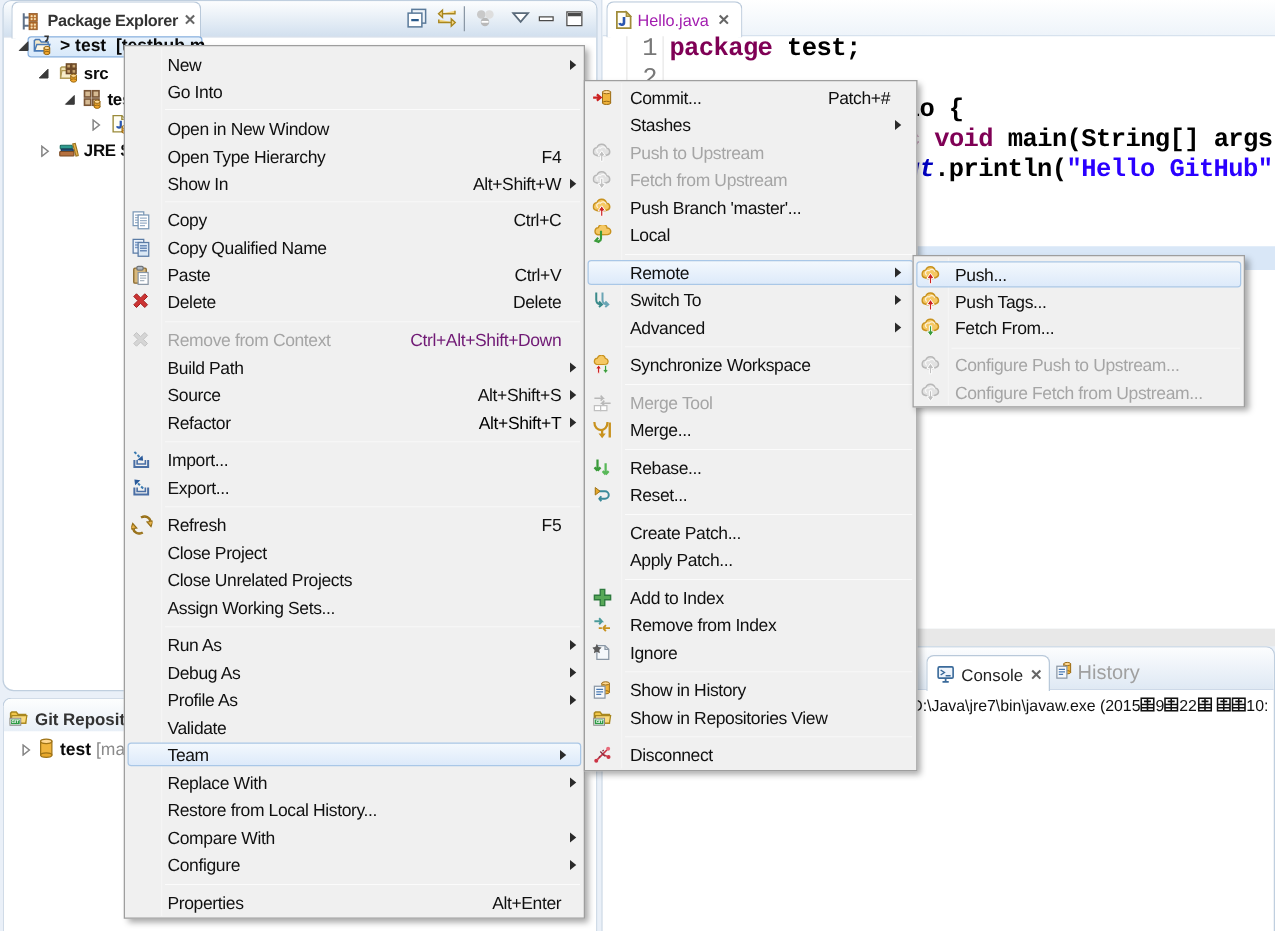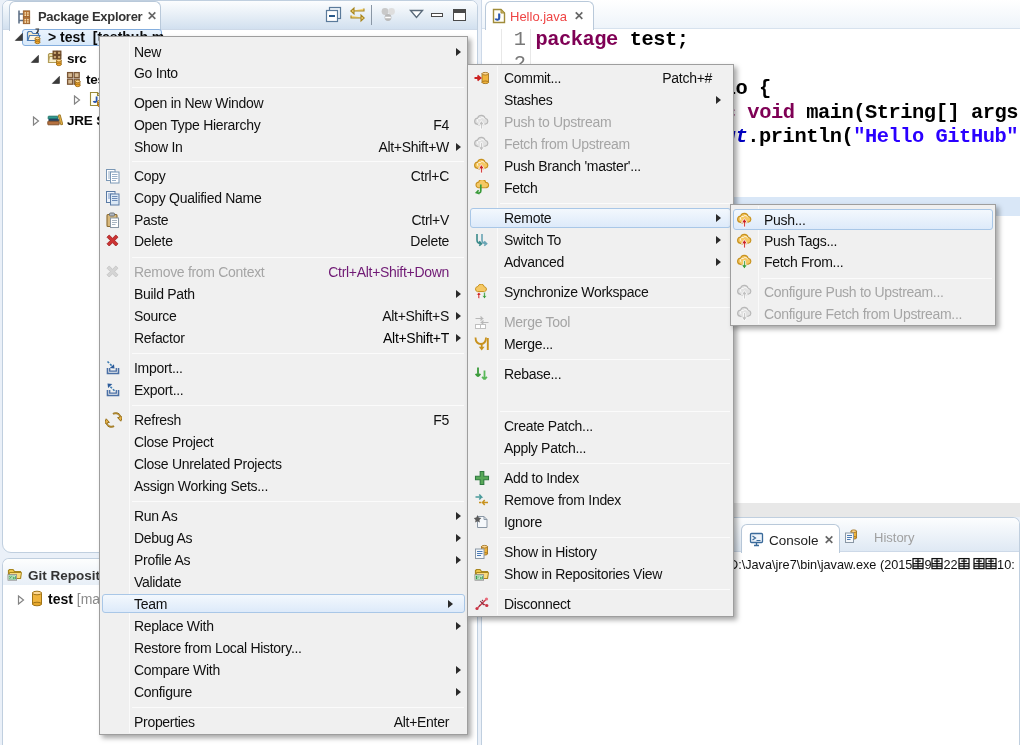--- a/index.html
+++ b/index.html
@@ -1,20 +1,20 @@
 <!DOCTYPE html>
 <html><head><meta charset="utf-8"><style>
 *{margin:0;padding:0;box-sizing:border-box}
 html,body{width:1020px;height:745px;overflow:hidden;background:#eaf0f8;
  font-family:"Liberation Sans",sans-serif;-webkit-font-smoothing:antialiased}
 .abs{position:absolute}
 .view{position:absolute;background:#fff;border:1px solid #c0cfdf}
 .strip{position:absolute;left:0;right:0;top:0;background:linear-gradient(#fcfdfe,#e3ecf5 60%,#d2e0ef)}
 .tab{position:absolute;background:linear-gradient(#fff,#f4f8fc);border:1px solid #b9c9da;border-bottom:none;border-radius:6px 6px 0 0}
-.tabtxt{font-size:13px;color:#ef4444;}
+.tabtxt{font-size:13px;color:#a21caf;}
 .x{color:#666;font-size:12px;font-weight:bold}
 .menu{position:absolute;background:#f0f0f0;border:1px solid #9e9e9e;box-shadow:3px 3px 5px rgba(0,0,0,0.35)}
 .mi{position:absolute;left:0;right:0;height:22px;line-height:22px;font-size:14px;letter-spacing:-0.3px;color:#101010;white-space:nowrap}
 .mi .lab{position:absolute;top:0}
 .mi .sc{position:absolute;top:0;text-align:right}
 .mi.dis{color:#a5a5a5}
 .sep{position:absolute;height:1px;background:#e0e0e0;border-bottom:1px solid #fbfbfb}
 .arrow{position:absolute;width:0;height:0;border-left:5px solid #2a2a2a;border-top:4px solid transparent;border-bottom:4px solid transparent;top:7px}
 .hl{position:absolute;border:1px solid #a9c7e7;border-radius:3px;background:linear-gradient(#f3f8fd,#ddeafa)}
 .ic{position:absolute;top:3px}
@@ -251,21 +251,21 @@
           <rect x="7" y="2.2" width="5.5" height="6.6" fill="#f0b43c" stroke="#9a6a14" stroke-width="0.8"></rect>
           <ellipse cx="9.75" cy="2.2" rx="2.75" ry="1.3" fill="#ffd892" stroke="#9a6a14" stroke-width="0.8"></ellipse>
           <ellipse cx="9.75" cy="8.8" rx="2.75" ry="1.3" fill="#f0b43c" stroke="#9a6a14" stroke-width="0.8"></ellipse>
         </g>
         <rect x="1.5" y="4" width="8" height="9.5" fill="#f5f8fb" stroke="#8a97a5" stroke-width="1"></rect>
         <g stroke="#4a7ab5" stroke-width="1">
           <path d="M3 6.5 h5 M3 8.5 h5 M3 10.5 h3.5"></path>
         </g>
       </svg>
     </span>
-<span class="abs" style="left:392px;top:12px;font-size:13px;color:#a0a0a0">History</span>
+<span class="abs" style="left:380px;top:12px;font-size:16px;color:#a0a0a0">History</span>
 <div class="abs" style="left:247px;top:39px;font-size:12.7px;color:#111;white-space:nowrap">D:\Java\jre7\bin\javaw.exe (2015<svg width="12" height="13" viewBox="0 0 12 13" style="vertical-align:-1.5px;display:inline-block">
         <g stroke="#111" stroke-width="1.25" fill="none">
           <rect x="1" y="1.6" width="10" height="10"></rect>
           <path d="M1 6.6 h10 M6 1.6 v10 M1 9.2 h10 M3.2 4.1 h5.6"></path>
         </g>
       </svg>9<svg width="12" height="13" viewBox="0 0 12 13" style="vertical-align:-1.5px;display:inline-block">
         <g stroke="#111" stroke-width="1.25" fill="none">
           <rect x="1" y="1.6" width="10" height="10"></rect>
           <path d="M1 6.6 h10 M6 1.6 v10 M1 9.2 h10 M3.2 4.1 h5.6"></path>
         </g>
@@ -526,21 +526,21 @@
       </span>
       <span class="lab" style="left:36px">Push Branch 'master'...</span>
     </div>
     <div class="mi" style="top:112px">
       <span class="ic" style="left:6px">
         <svg width="16" height="16" viewBox="0 0 16 16" style="">
           <path d="M4.2 7.8 a2.9 2.9 0 0 1 0.5 -5.7 a3.6 3.6 0 0 1 7 0.3 a2.6 2.6 0 0 1 0.5 5.2 l-8 0.2 Z" fill="#f5c864" stroke="#c8921e" stroke-width="1.1"></path>
           <path d="M6.8 4.5 v6.5 c0 2 -2.5 2.6 -4 1.4 M4.6 10.2 L2.4 12.6 L5.6 13.8" stroke="#3a9b3a" stroke-width="1.7" fill="none"></path>
         </svg>
       </span>
-      <span class="lab" style="left:36px">Fetch</span>
+      <span class="lab" style="left:36px">Local</span>
     </div>
     <div class="sep" style="left:32px;right:3px;top:138px"></div>
     <div class="mi" style="top:164px">
       <span class="ic" style="left:6px">
         <svg width="16" height="16" viewBox="0 0 16 16" style="">
           <path d="M3 2 v6 c0 2.5 2 3.5 4 3.5 M5.2 9.2 L7.6 11.6 L5.2 13.6" stroke="#3a8a8a" stroke-width="1.6" fill="none"></path>
           <path d="M8 2 v6 c0 2.5 2 3.5 4 3.5 M10.2 9.2 L12.6 11.6 L10.2 13.6" stroke="#6aa5b5" stroke-width="1.6" fill="none"></path>
         </svg>
       </span>
       <span class="lab" style="left:36px">Switch To</span>
@@ -585,20 +585,29 @@
     </div>
     <div class="sep" style="left:32px;right:3px;top:294px"></div>
     <div class="mi" style="top:298px">
       <span class="ic" style="left:6px">
         <svg width="16" height="16" viewBox="0 0 16 16" style="">
           <path d="M4 1.5 v9 M4 10.5 l-2.4 -2.6 M4 10.5 l2.4 -2.6" stroke="#3a9b3a" stroke-width="1.8" fill="none"></path>
           <path d="M10.5 4.5 v9 M10.5 13.5 l-2.4 -2.6 M10.5 13.5 l2.4 -2.6" stroke="#58b858" stroke-width="1.8" fill="none"></path>
         </svg>
       </span>
       <span class="lab" style="left:36px">Rebase...</span>
+    </div>
+    <div class="mi" style="top:320px">
+      <span class="ic" style="left:6px">
+        <svg width="16" height="16" viewBox="0 0 16 16" style="">
+          <path d="M2 5 h8 a3 3 0 0 1 0 6 h-4 M7 9 L5.5 11 L7 13" stroke="#3a8a9a" stroke-width="1.6" fill="none"></path>
+          <path d="M2.2 2 L6 5 L2.2 8 Z" fill="#e8a82c" stroke="#a07416" stroke-width="0.8"></path>
+        </svg>
+      </span>
+      <span class="lab" style="left:36px">Reset...</span>
     </div>
     <div class="sep" style="left:32px;right:3px;top:346px"></div>
     <div class="mi" style="top:350px">
       <span class="lab" style="left:36px">Create Patch...</span>
     </div>
     <div class="mi" style="top:372px">
       <span class="lab" style="left:36px">Apply Patch...</span>
     </div>
     <div class="sep" style="left:32px;right:3px;top:398px"></div>
     <div class="mi" style="top:402px">

